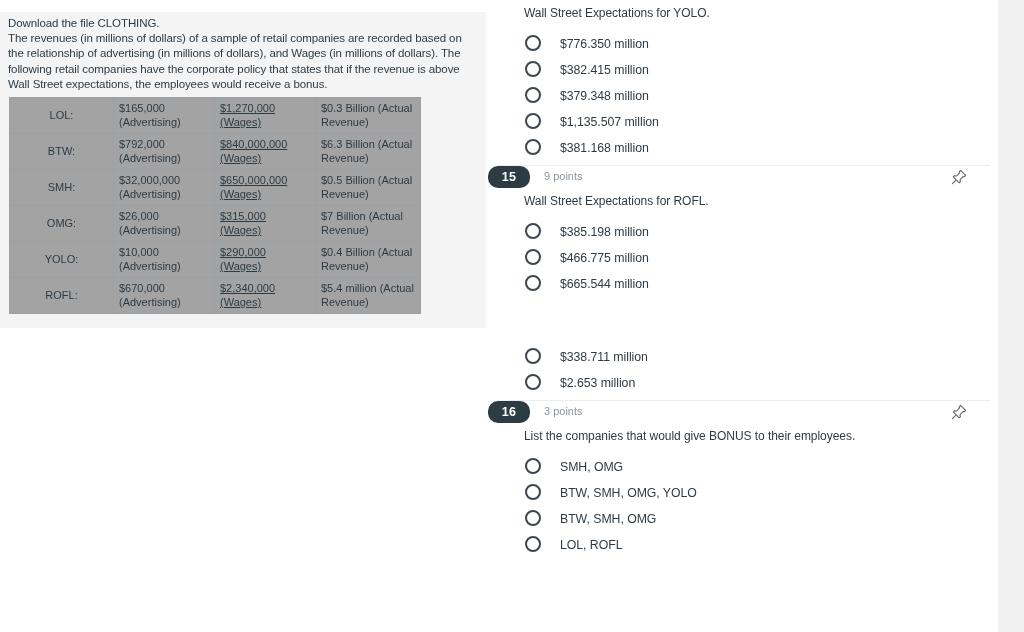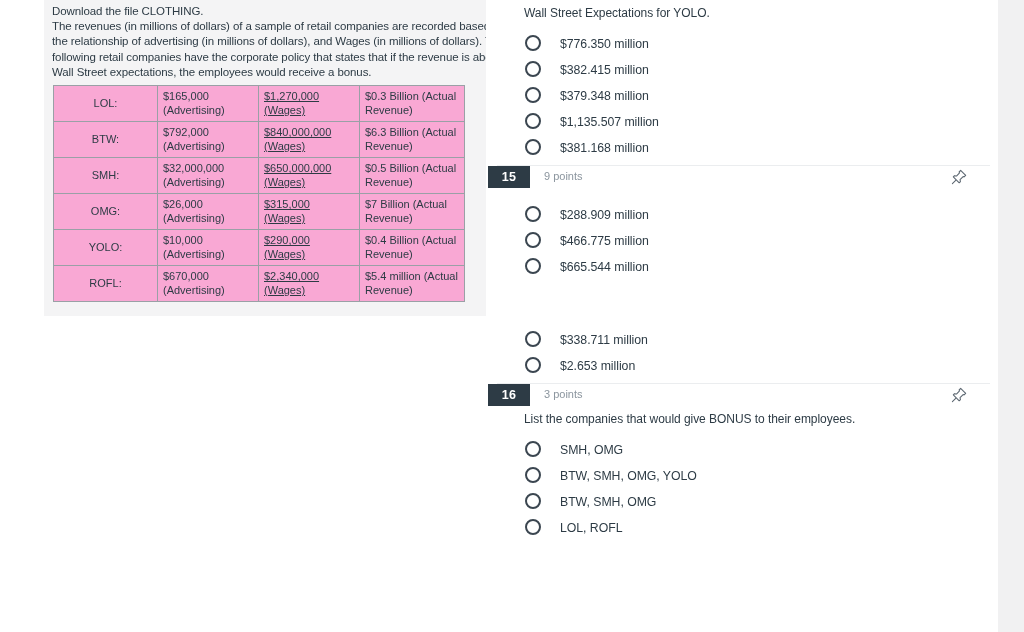--- a/index.html
+++ b/index.html
@@ -7,41 +7,40 @@
     margin: 0; padding: 0;
     width: 1024px; height: 632px;
     background: #ffffff;
     font-family: "Liberation Sans", sans-serif;
     overflow: hidden;
   }
   #root { position: relative; width: 1024px; height: 632px; }
 
   
   #left-panel {
-    position: absolute; left: 0; top: 0;
+    position: absolute; left: 0; top: 12px;
     width: 486px; height: 316px;
     background: #f4f4f5;
     padding: 4px 8px 0 8px;
-    margin-left: 44px;
   }
   .prompt-line {
     color: #2d3b45;
     font-size: 11.5px;
     line-height: 15.2px;
     letter-spacing: -0.1px;
   }
   #stmt-para { margin-top: 0px; }
 
   table#clothing-table {
     border-collapse: collapse;
     margin-top: 5px;
     margin-left: 1px;
     table-layout: fixed;
     width: 411px;
-    background: #f9a8d4;
+    background: #a3a3a3;
   }
   table#clothing-table td {
     border: 1px solid #9aa0a6;
     color: #2d3b45;
     font-size: 11px;
     line-height: 14px;
     padding: 3px 5px 4px 5px;
     vertical-align: middle;
     height: 36px;
   }
@@ -69,20 +68,21 @@
   }
   .q-badge {
     position: absolute; left: 2px; top: 0;
     width: 42px; height: 22px;
     background: #2d3b45;
     color: #ffffff;
     font-size: 12.5px;
     font-weight: bold;
     display: flex; align-items: center; justify-content: center;
     letter-spacing: 0.2px;
+    border-radius: 10px;
   }
   .q-points {
     position: absolute; left: 58px; top: 4px;
     color: #8b959e;
     font-size: 11px;
   }
   .pin-icon {
     position: absolute; right: 30px; top: 2px;
     width: 18px; height: 18px;
     color: #5b6670;
@@ -209,24 +209,25 @@
           <div class="q-head">
             <div class="q-badge">15</div>
             <div class="q-points">9 points</div>
             <div class="pin-icon">
               <svg viewBox="0 0 24 24" width="18" height="18" fill="none" stroke="currentColor" stroke-width="1.4" stroke-linecap="round" stroke-linejoin="round">
                 <path d="M14.2 3.1l6.7 6.7-2.1 2.1-1.3-.5-4.1 4.1.5 2.6-1.6 1.6-7.9-7.9 1.6-1.6 2.6.5 4.1-4.1-.5-1.3z"></path>
                 <line x1="7.6" y1="16.4" x2="3.2" y2="20.8"></line>
               </svg>
             </div>
           </div>
+          <div class="q-text">Wall Street Expectations for ROFL.</div>
           <div class="answers">
             <div class="answer-row">
               <span class="radio"></span>
-              <span class="answer-label">$288.909 million</span>
+              <span class="answer-label">$385.198 million</span>
             </div>
             <div class="answer-row">
               <span class="radio"></span>
               <span class="answer-label">$466.775 million</span>
             </div>
             <div class="answer-row">
               <span class="radio"></span>
               <span class="answer-label">$665.544 million</span>
             </div>
             <div class="q-spacer-gap"></div>

